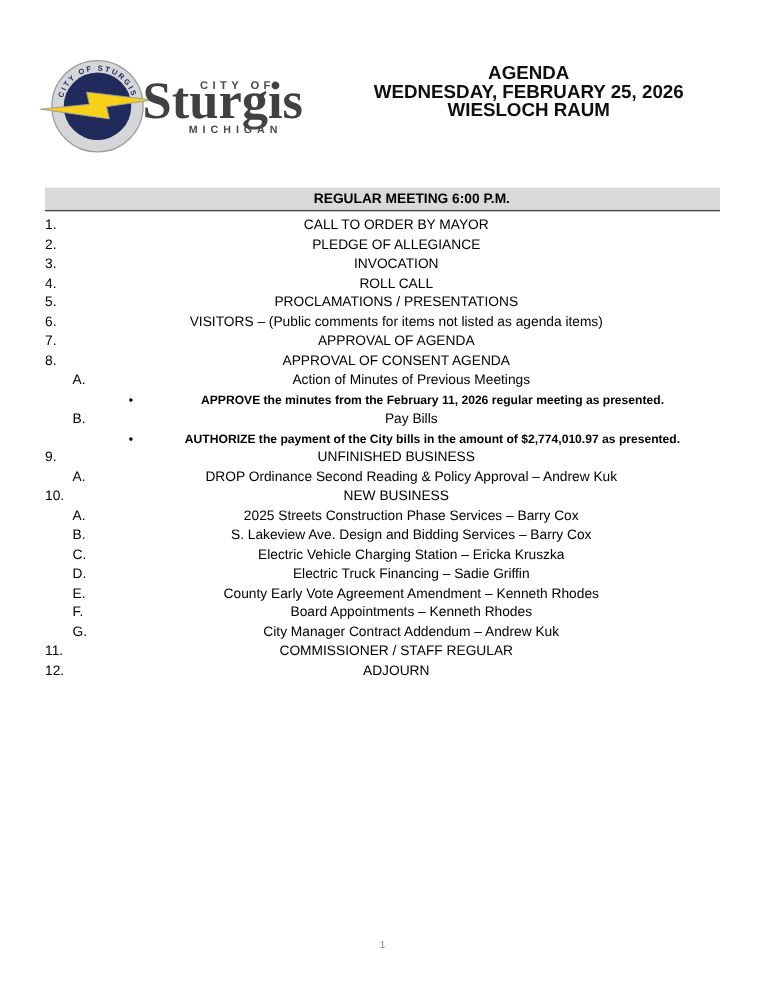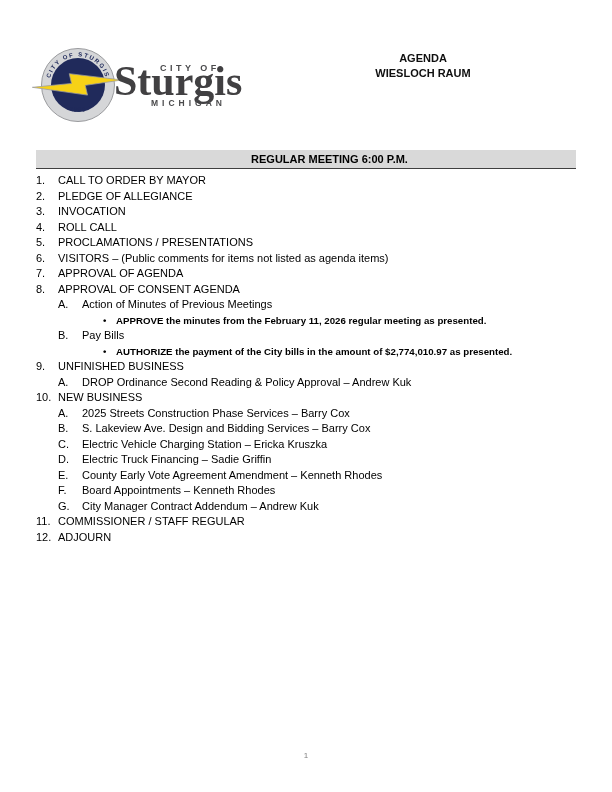--- a/index.html
+++ b/index.html
@@ -22,38 +22,38 @@
     font-size:42px; line-height:1; color:#414042;
   }
   .wm-state {
     position:absolute; left:119px; top:98px;
     font-size:8.5px; font-weight:700; letter-spacing:4px; color:#4a4a4c;padding-left:32px;
   }
 
   
   .header-block {
     position:absolute; left:270px; top:51px; width:306px;
-    text-align:center; font-weight:700; font-size:11px; line-height:15.2px; color:#0f0f0f;
+    text-align:center; font-weight:700; font-size:15px; line-height:15.2px; color:#0f0f0f;
   }
 
   
   .banner {
     position:absolute; left:36px; right:36px; top:150px; height:18px;
     background:#d9d9d9; border-bottom:1.5px solid #3f3f3f;
     text-align:center; font-weight:700; font-size:11px; line-height:18px; color:#000;padding-left:47px;
   }
 
   
   .agenda {
     position:absolute; left:36px; right:36px; top:173px;
     font-size:11px; line-height:15.5px; color:#000;
   }
   .row { display:flex; align-items:baseline; }
   .mk { flex:0 0 auto; }
-  .tx { flex:1 1 auto; }
+  .tx { flex:1 1 auto;text-align:center; }
   .l1 .mk { width:22px; }
   .l2 { padding-left:22px; }
   .l2 .mk { width:24px; }
   .l3 { padding-left:67px; font-weight:700; font-size:9.7px; line-height:15.5px; }
   .l3 .mk { width:13px; font-size:9.7px; }
 
   
   .footer {
     position:absolute; left:0; right:0; top:751px;
     text-align:center; font-size:8px; color:#7f7f7f;
@@ -80,20 +80,21 @@
         <textPath href="#arcB" startOffset="50%" text-anchor="middle">• 1896 •</textPath>
       </text>
     </svg>
     <div class="wm-cityof">CITY OF</div>
     <div class="wm-name">Sturgis</div>
     <div class="wm-state">MICHIGAN</div>
   </div>
 
   <div class="header-block">
     <div>AGENDA</div>
+    <div>WEDNESDAY, FEBRUARY 25, 2026</div>
     <div>WIESLOCH RAUM</div>
   </div>
 
   <div class="banner">REGULAR MEETING 6:00 P.M.</div>
 
   <div class="agenda">
     <div class="row l1">
         <span class="mk">1.</span>
         <span class="tx">CALL TO ORDER BY MAYOR</span>
       </div>

